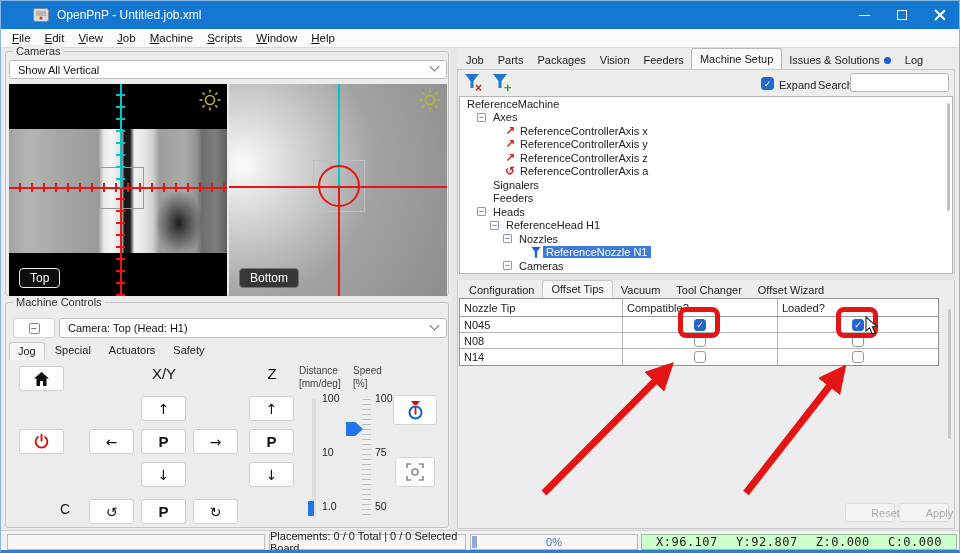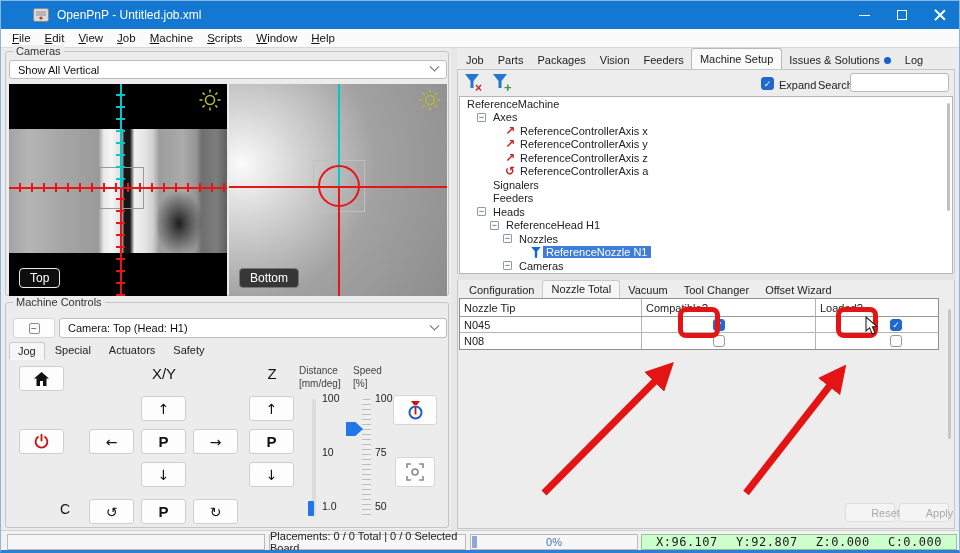--- a/index.html
+++ b/index.html
@@ -122,21 +122,21 @@
          clip-path:polygon(0 0,100% 0,62% 42%,62% 100%,38% 100%,38% 42%); }
   .tree-label { padding:0 3px;text-align:center; }
   .tree-label.sel { background:#3d7cd8; color:#fff; }
   .scroll-thumb { position:absolute; width:3px; background:#c0c0c0; border-radius:2px; }
 
   
   .splitter-h { position:absolute; left:456px; top:273px; width:498px; height:6px; background:#e4e4e4; }
   .setup-tabrow { position:absolute; left:460px; top:279px; display:flex; height:18px; align-items:flex-end; }
   .ntable { position:absolute; left:458px; top:297px; width:480px; border:1px solid #909090;
             background:#fff; }
-  .thead, .trow { display:grid; grid-template-columns:162px 155px 161px;gap:19px; }
+  .thead, .trow { display:grid; grid-template-columns:162px 155px 161px; }
   .thead { height:18px; border-bottom:1px solid #9a9a9a; }
   .trow { height:16px; border-bottom:1px solid #b5b5b5; }
   .trow:last-child { border-bottom:none; }
   .th, .td { display:flex; align-items:center; font-size:11px; color:#222; padding-left:4px; }
   .th.cbcol, .td.cbcell { border-left:1px solid #b5b5b5; }
   .td.cbcell { justify-content:center; padding-left:0; }
   .ntable .cb { width:12px; height:12px; }
   .hl-box { position:absolute; width:42px; height:31px; border:5px solid #e41414; border-radius:8px;
             z-index:40; }
   .action-btn { position:absolute; width:50px; height:19px; background:#f4f4f4; border:1px solid #dddddd;
@@ -464,21 +464,21 @@
         <span class="exp">−</span>
         <span class="tree-label">Cameras</span>
       </div>
     </div>
   <div class="scroll-thumb" style="left:946px;top:102px;height:108px;"></div>
 
   <div class="splitter-h"></div>
 
   <div class="setup-tabrow">
       <div class="mini-tab">Configuration</div>
-      <div class="mini-tab active">Nozzle Total</div>
+      <div class="mini-tab active">Offset Tips</div>
       <div class="mini-tab">Vacuum</div>
       <div class="mini-tab">Tool Changer</div>
       <div class="mini-tab">Offset Wizard</div>
     </div>
 
   <div class="ntable">
     <div class="thead">
         <div class="th">Nozzle Tip</div>
         <div class="th cbcol">Compatible?</div>
         <div class="th cbcol">Loaded?</div>
@@ -495,20 +495,29 @@
         </div>
         <div class="trow">
           <div class="td">N08</div>
           <div class="td cbcell">
             <span class="cb"></span>
           </div>
           <div class="td cbcell">
             <span class="cb"></span>
           </div>
         </div>
+        <div class="trow">
+          <div class="td">N14</div>
+          <div class="td cbcell">
+            <span class="cb"></span>
+          </div>
+          <div class="td cbcell">
+            <span class="cb"></span>
+          </div>
+        </div>
       </div>
   </div>
   <div class="scroll-thumb" style="left:947px;top:308px;height:130px;background:#c6c6c6;"></div>
 
   <div class="hl-box annotation" style="left:677px;top:306px;"></div>
   <div class="hl-box annotation" style="left:835px;top:306px;"></div>
 
   <svg class="abs annotation" style="left:455px;top:295px;z-index:45;" width="500" height="230" viewBox="0 0 500 230">
     <defs>
       <marker id="ah" markerWidth="4" markerHeight="4" refX="3" refY="2" orient="auto">

